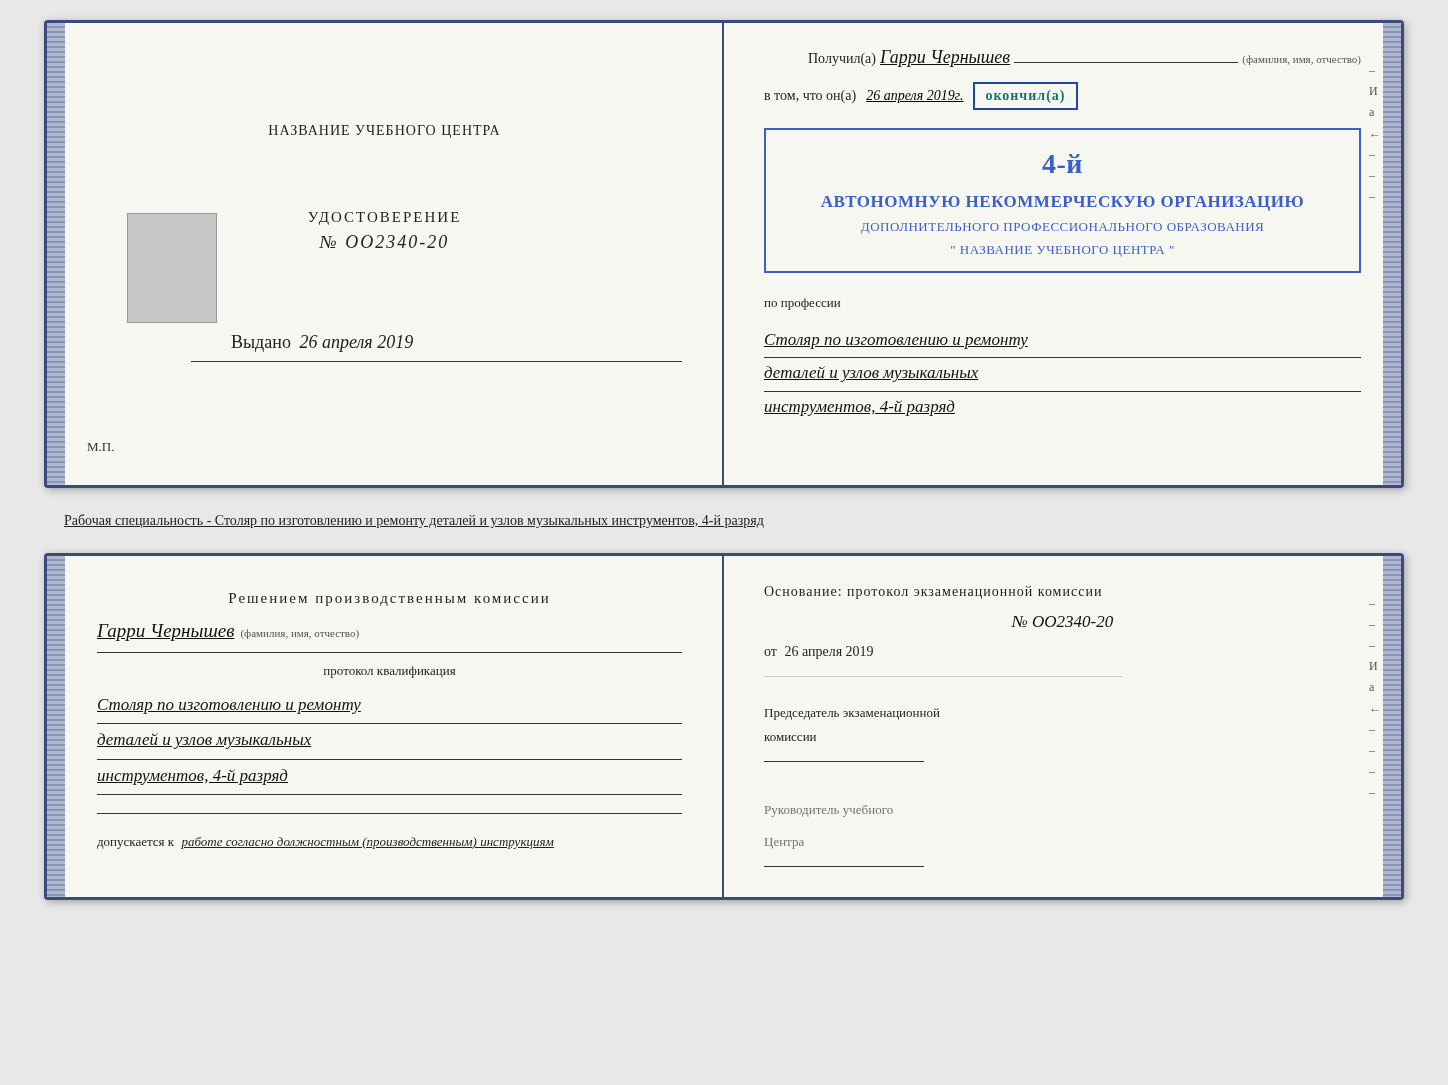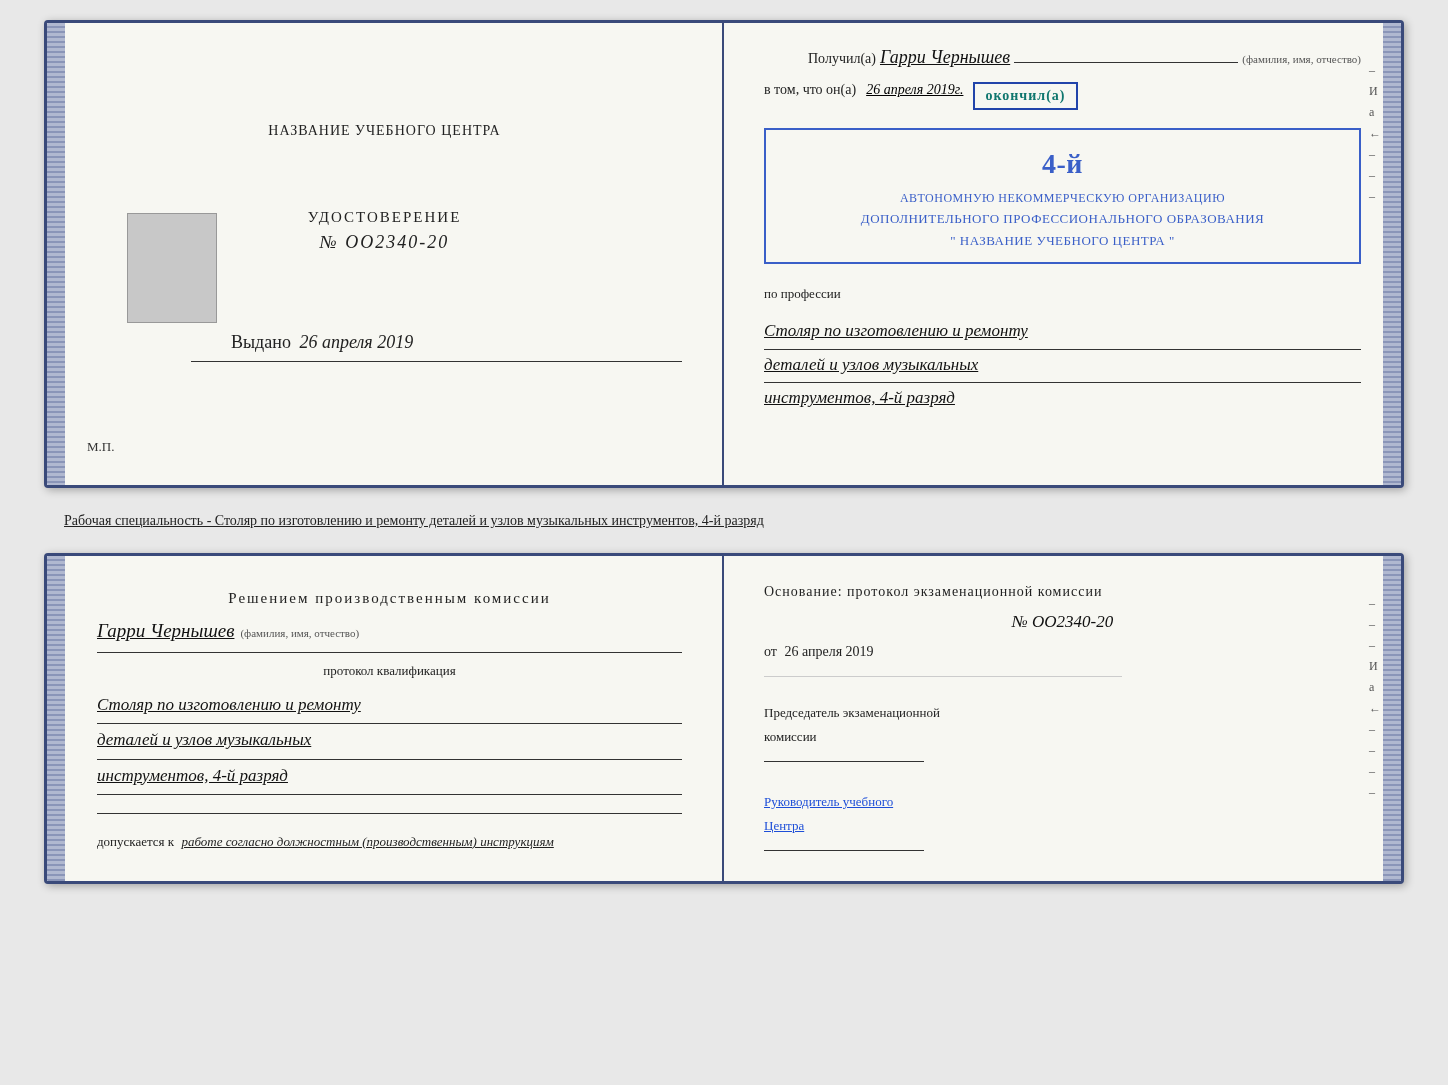--- a/index.html
+++ b/index.html
@@ -264,23 +264,22 @@
     }
 
     .signature-line {
       border-bottom: 1px solid #333;
       width: 160px;
       margin-top: 16px;
     }
 
     .rukovoditel-label {
       font-size: 13px;
-      color: #1d4ed8;
-      margin-top: 8px;
-      text-decoration: underline;
+      color: #737373;
+      margin-top: 16px;
     }
 
     .okончил-badge {
       border: 2px solid #2244aa;
       padding: 4px 10px;
       color: #0f766e;
       font-size: 14px;
       font-weight: bold;
       display: inline-block;
       letter-spacing: 1px;
@@ -349,29 +348,29 @@
 
   <div class="doc-right">
 
     <div style="display:flex; align-items:baseline; gap:4px; flex-wrap:wrap;margin-left:44px;">
       <span style="font-size:14px; color:#222;">Получил(а)</span>
       <span class="recipient-name">Гарри Чернышев</span>
       <span style="border-bottom:1px solid #333; flex:1; min-width:20px; display:inline-block; vertical-align:bottom;"></span>
       <span style="font-size:11px; color:#555;">(фамилия, имя, отчество)</span>
     </div>
 
-    <div style="display:flex; align-items:flex-start; gap:10px; flex-wrap:wrap;">
+    <div style="display:flex; align-items:center; gap:10px; flex-wrap:wrap;">
       <span style="font-size:14px; color:#222;">в том, что он(а)</span>
       <span class="date-value" style="font-size:14px;">26 апреля 2019г.</span>
       <span class="okончил-badge">окончил(а)</span>
     </div>
 
     <div class="stamp-block">
       <span class="year-big">4-й</span>
-      <div style="font-size:12px; letter-spacing:0.5px; color:#3a5fc8;">АВТОНОМНУЮ НЕКОММЕРЧЕСКУЮ ОРГАНИЗАЦИЮ</div>
+      <div style="font-size:17px; letter-spacing:0.5px; color:#3a5fc8;font-weight:bold;">АВТОНОМНУЮ НЕКОММЕРЧЕСКУЮ ОРГАНИЗАЦИЮ</div>
       <div style="font-size:13px; letter-spacing:0.5px; color:#3a5fc8;">ДОПОЛНИТЕЛЬНОГО ПРОФЕССИОНАЛЬНОГО ОБРАЗОВАНИЯ</div>
       <div style="font-size:13px; letter-spacing:0.5px; color:#3a5fc8;">" НАЗВАНИЕ УЧЕБНОГО ЦЕНТРА "</div>
     </div>
 
     <div class="po-professii">по профессии</div>
 
     <div>
       <div class="profession-text" style="border-bottom:1px solid #333; padding-bottom:2px;">Столяр по изготовлению и ремонту</div>
       <div class="profession-text" style="border-bottom:1px solid #333; padding-bottom:2px;">деталей и узлов музыкальных</div>
       <div class="profession-text" style="padding-bottom:2px;">инструментов, 4-й разряд</div>

